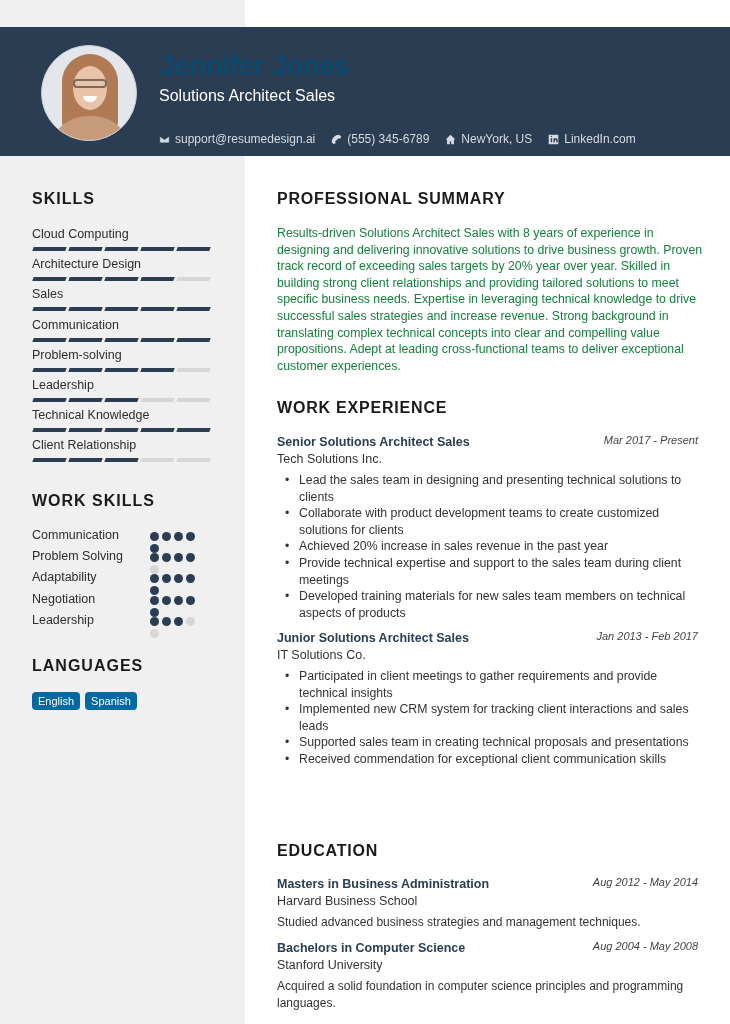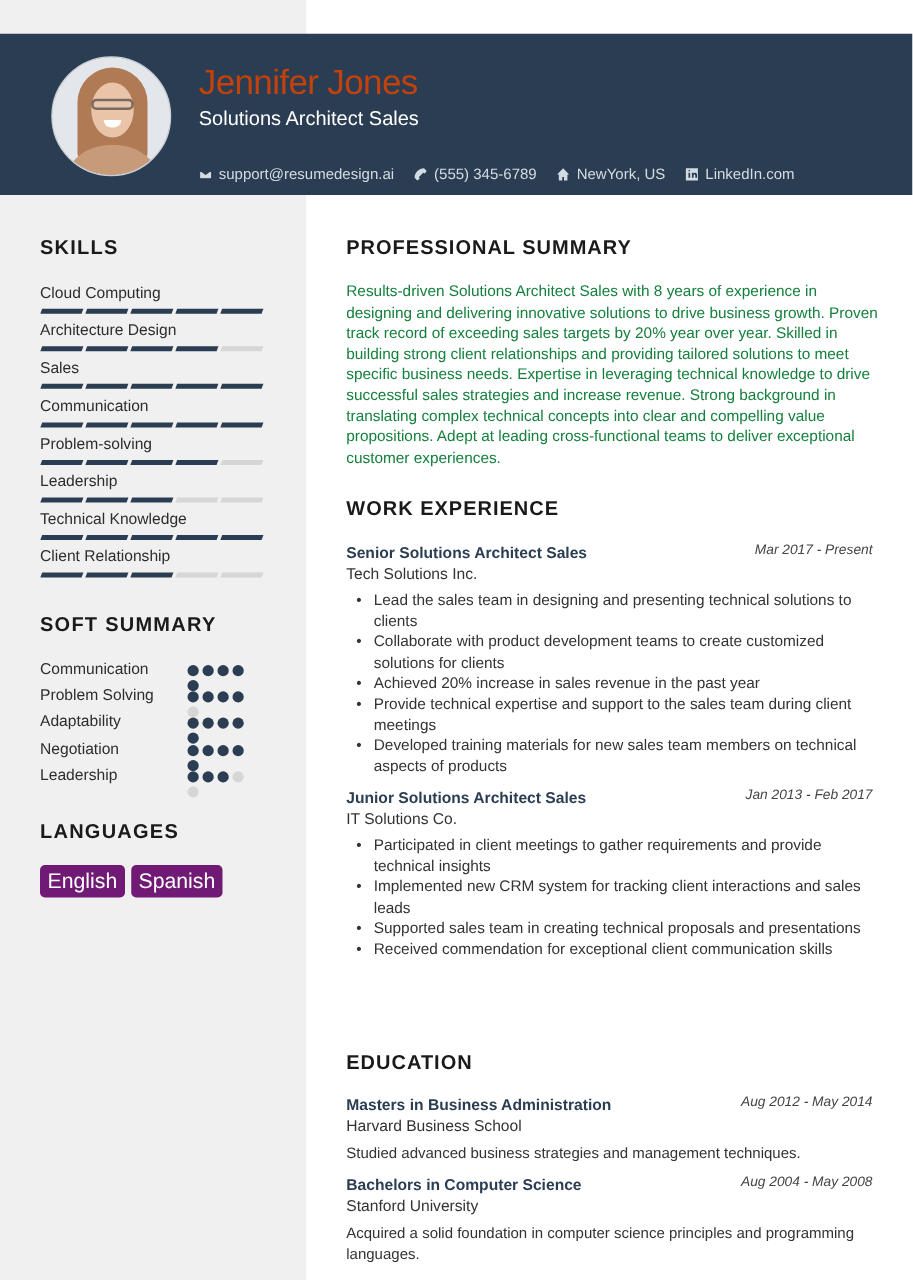--- a/index.html
+++ b/index.html
@@ -39,21 +39,21 @@
   .avatar .smile {
     position: absolute; left: 41px; top: 50px; width: 14px; height: 6px;
     background: #fff; border-radius: 0 0 7px 7px;
   }
   .avatar .body {
     position: absolute; left: 6px; top: 70px; width: 84px; height: 40px;
     background: #c79a7a; border-radius: 40px 40px 0 0;
   }
   .name {
     position: absolute; left: 159px; top: 50px;
-    font-size: 28px; font-weight: normal; color: #c2410c; letter-spacing: -0.5px;
+    font-size: 28px; font-weight: bold; color: #0c4a6e; letter-spacing: -0.5px;
   }
   .title {
     position: absolute; left: 159px; top: 87px;
     font-size: 16px; color: #ffffff;
   }
   .contacts {
     position: absolute; left: 159px; top: 117px;
     display: flex; gap: 16px; font-size: 12px; color: #d5dbe2; margin-top: 15px;
   }
   .contact { display: flex; align-items: center; gap: 5px; }
@@ -79,21 +79,21 @@
   .soft .lbl { position: absolute; left: 0; top: 0; font-size: 12.5px; color: #2d2d2d; }
   .soft .dots {
     position: absolute; left: 118px; top: 4px; width: 50px;
     display: flex; flex-wrap: wrap; gap: 3px 3px;
   }
   .dot { width: 9px; height: 9px; border-radius: 50%; background: #2a3d52; }
   .dot.off { background: #d6d6d6; }
 
   .langs { position: absolute; left: 32px; top: 692px; display: flex; gap: 5px; }
   .lang {
-    background: #701a75; color: #fff; font-size: 17px;
+    background: #0369a1; color: #fff; font-size: 11px;
     padding: 3px 6px; border-radius: 4px;
   }
 
   .main-h {
     position: absolute; left: 277px; font-size: 16px; font-weight: bold;
     color: #1a1a1a; letter-spacing: 0.8px;
   }
   .summary {
     position: absolute; left: 277px; top: 225px; width: 430px;
     font-size: 12.3px; line-height: 16.6px; color: #15803d;
@@ -240,21 +240,21 @@
       <div class="bars">
         <div class="bar"></div>
         <div class="bar"></div>
         <div class="bar"></div>
         <div class="bar off"></div>
         <div class="bar off"></div>
       </div>
     </div>
   </div>
 
-<div class="side-h" style="top:492px">SOFT SUMMARY</div>
+<div class="side-h" style="top:492px">WORK SKILLS</div>
 <div id="soft-list">
     <div class="soft" style="top: 528px;">
       <div class="lbl">Communication</div>
       <div class="dots">
         <div class="dot"></div>
         <div class="dot"></div>
         <div class="dot"></div>
         <div class="dot"></div>
         <div class="dot"></div>
       </div>

